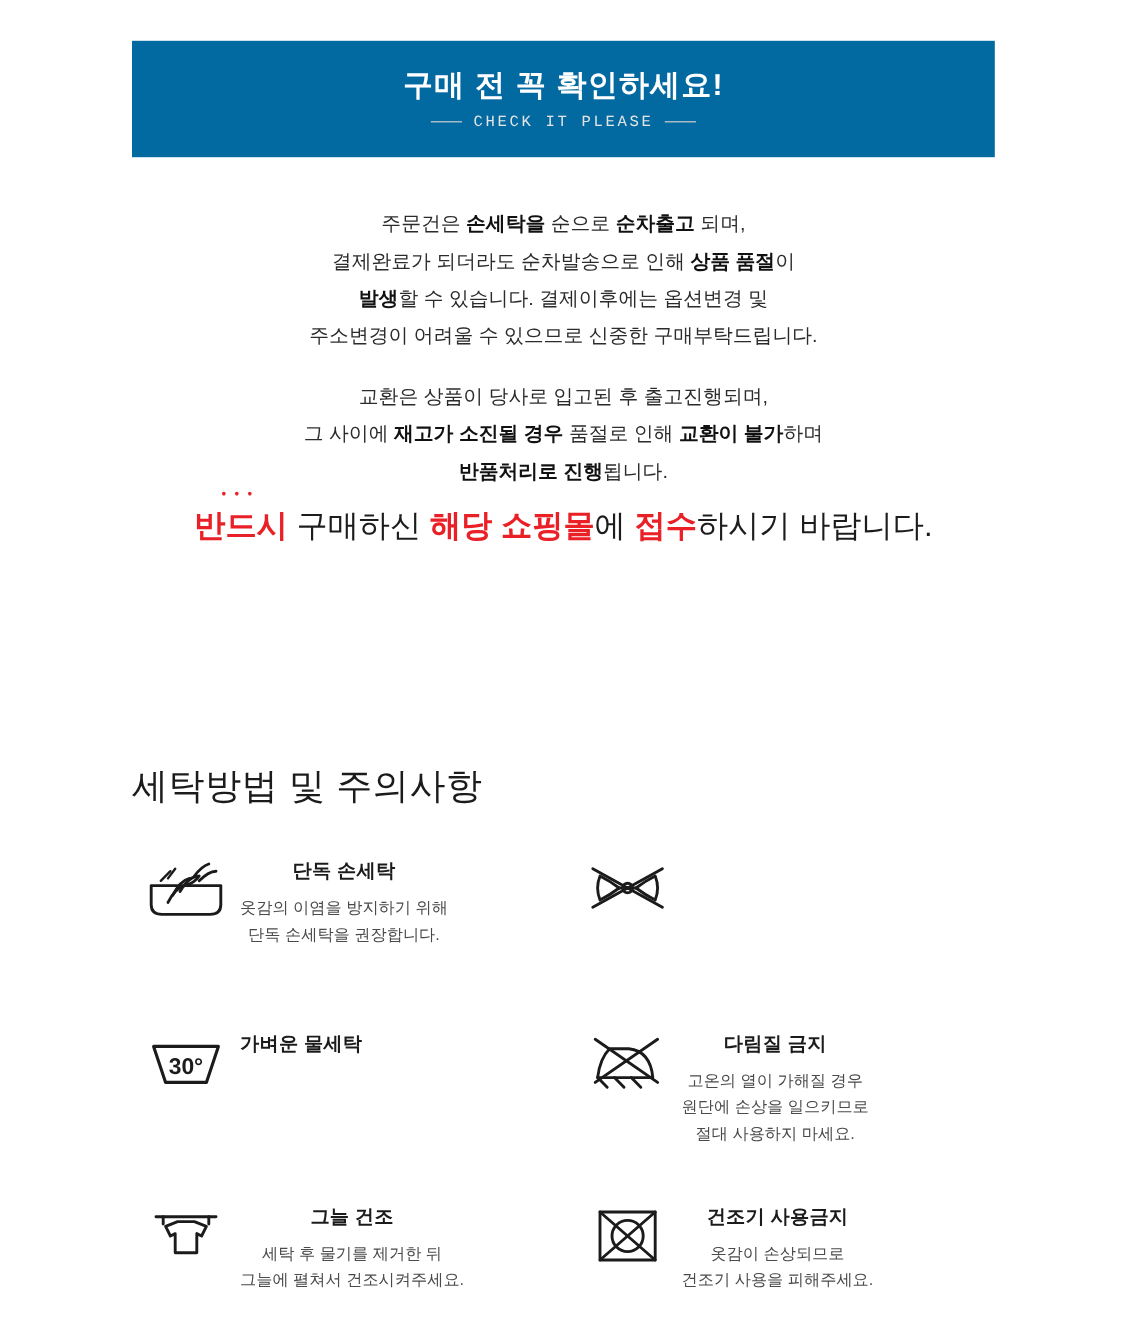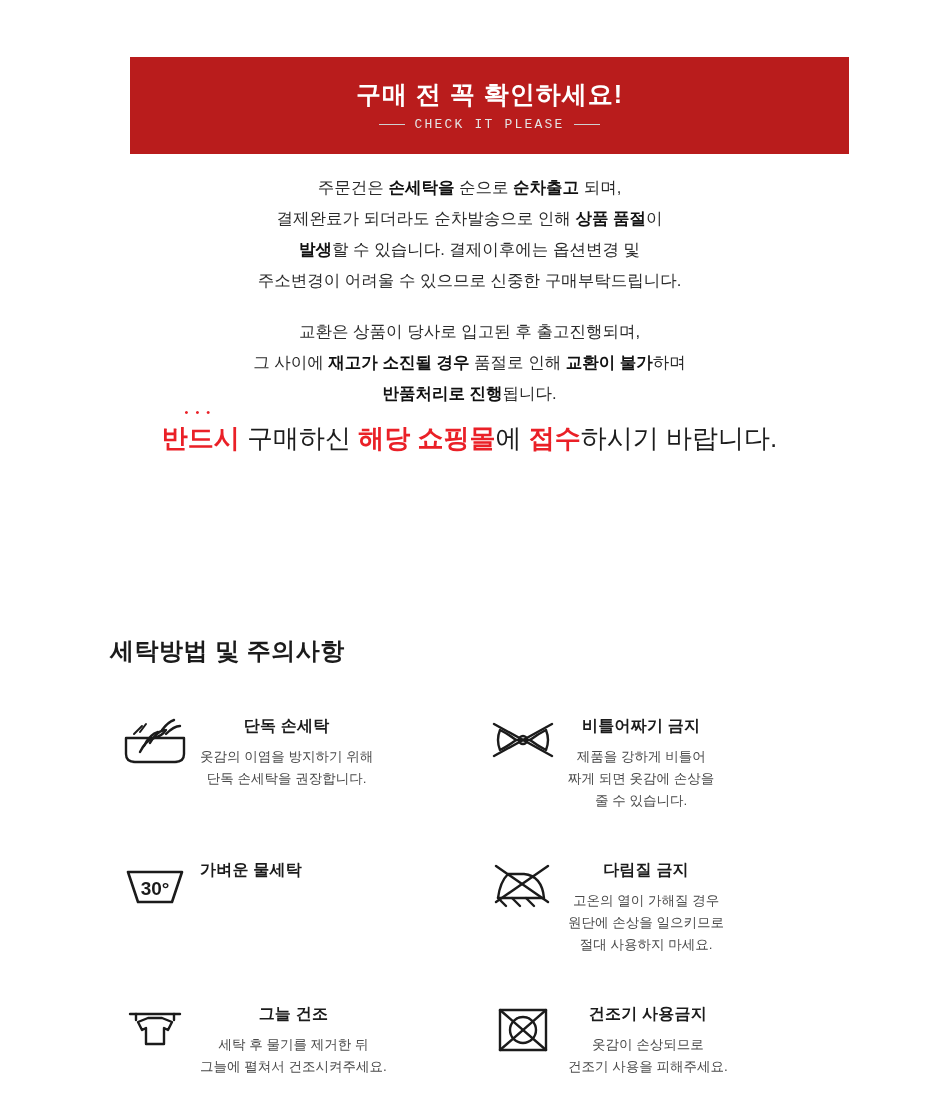--- a/index.html
+++ b/index.html
@@ -13,29 +13,28 @@
     font-family: "Liberation Sans", "DejaVu Sans", sans-serif;
     color: #222222;
     position: relative;
     overflow: hidden;
   }
 
   
   .banner {
     position: absolute;
     left: 110px;
-    top: 57px;
+    top: 34px;
     width: 719px;
     height: 97px;
-    background: #b91c1c;
+    background: #0369a1;
     display: flex;
     flex-direction: column;
     align-items: center;
     justify-content: center;
-    margin-left: 20px;
   }
   .banner-title {
     color: #ffffff;
     font-size: 25px;
     font-weight: bold;
     letter-spacing: 1px;
     line-height: 1.2;
     margin: 0 0 8px 0;
   }
   .banner-sub-row {
@@ -107,22 +106,22 @@
     line-height: 11px;
     letter-spacing: 7px;
     color: #ea2027;
   }
 
   
   .care-title {
     position: absolute;
     left: 110px;
     top: 635px;
-    font-size: 24px;
-    font-weight: bold;
+    font-size: 30px;
+    font-weight: normal;
     letter-spacing: 0.5px;
     color: #1b1b1b;
   }
   .care-grid {
     position: absolute;
     left: 110px;
     top: 710px;
     width: 719px;
     display: grid;
     grid-template-columns: 368px 351px;
@@ -215,28 +214,20 @@
     <div class="care-icon">
       <svg width="74" height="60" viewBox="0 0 74 60" fill="none" stroke="#1b1b1b" stroke-width="2.4" stroke-linecap="round" stroke-linejoin="round">
         <path d="M14 20 Q22 24 30 30 Q22 36 14 40 Q10 30 14 20 Z"></path>
         <path d="M60 20 Q52 24 44 30 Q52 36 60 40 Q64 30 60 20 Z"></path>
         <path d="M30 30 L44 30"></path>
         <circle cx="37" cy="30" r="4"></circle>
         <path d="M8 14 L66 46"></path>
         <path d="M66 14 L8 46"></path>
       </svg>
     </div>
-    <div class="care-text">
-      <div class="care-head">비틀어짜기 금지</div>
-      <div class="care-desc">
-        <span>제품을 강하게 비틀어</span><br>
-        <span>짜게 되면 옷감에 손상을</span><br>
-        <span>줄 수 있습니다.</span>
-      </div>
-    </div>
   </div>
 
   <div class="care-item">
     <div class="care-icon">
       <svg width="74" height="60" viewBox="0 0 74 60" fill="none" stroke="#1b1b1b" stroke-width="2.6" stroke-linecap="round" stroke-linejoin="round">
         <path d="M10 18 L64 18 L54 48 L20 48 Z"></path>
         <text x="37" y="41" font-family="Liberation Sans, sans-serif" font-size="19" font-weight="bold" fill="#1b1b1b" stroke="none" text-anchor="middle">30°</text>
       </svg>
     </div>
     <div class="care-text">

